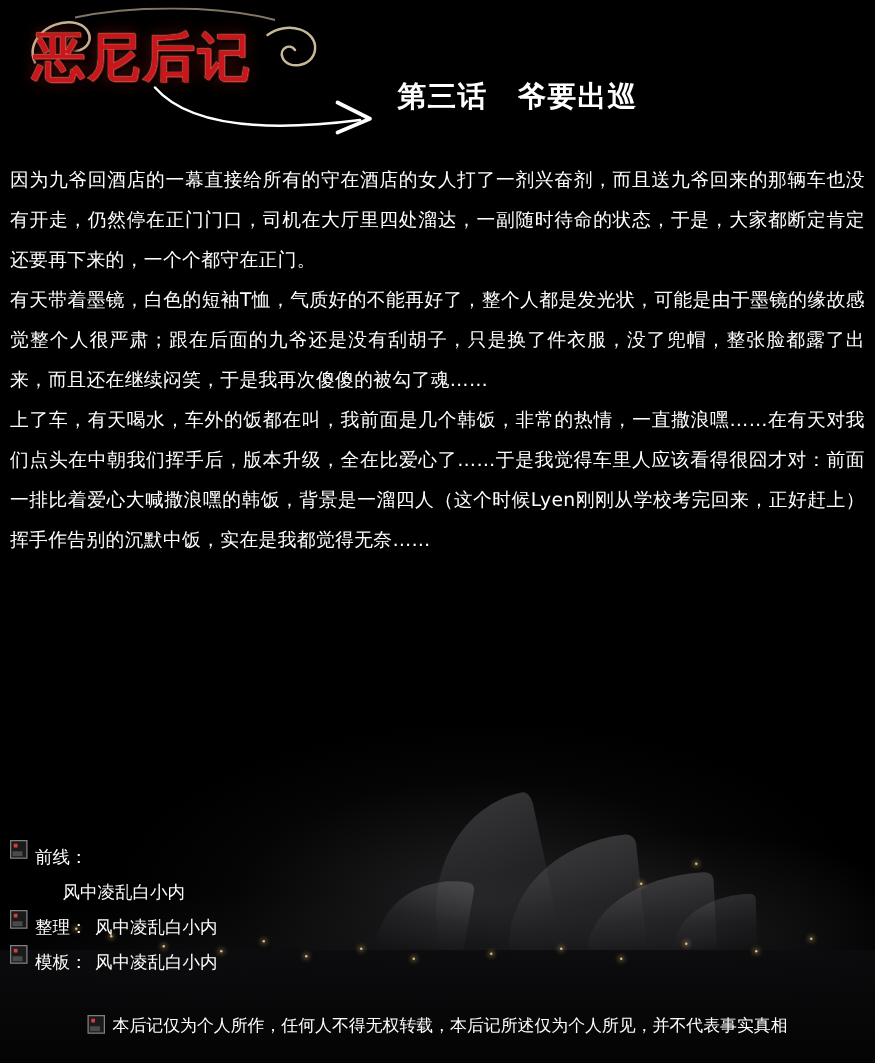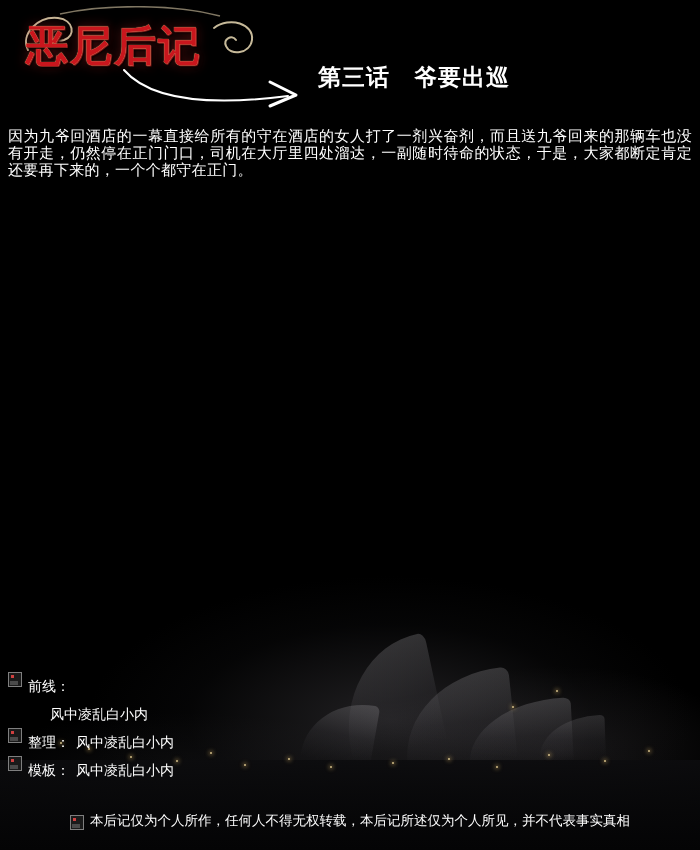--- a/index.html
+++ b/index.html
@@ -106,21 +106,21 @@
   }
   
   .article {
     position: absolute;
     left: 8px;
     top: 128px;
     width: 684px;
     color: #ffffff;
     font-family: "DejaVu Sans", "Liberation Sans", sans-serif;
     font-size: 15px;
-    line-height: 17px;
+    line-height: 32px;
     letter-spacing: 0.3px;
     text-align: justify;
   }
   .article p {
     margin: 0;
     padding: 0;
   }
   
   .credits {
     position: absolute;
@@ -175,21 +175,21 @@
     left: 0;
     top: 812px;
     width: 700px;
     text-align: center;
     color: #ffffff;
     font-size: 13.5px;
     font-family: "DejaVu Sans", "Liberation Sans", sans-serif;
   }
   .footer-inner {
     display: inline-flex;
-    align-items: flex-end;
+    align-items: flex-start;
     gap: 6px;
     font-family: Liberation Serif, serif;
   }
 </style>
 </head>
 <body>
 
 <div class="page">
 
   <div class="bg-scene">
@@ -232,20 +232,22 @@
     <svg class="arrow-curve" viewBox="0 0 200 46">
       <path d="M4,4 C30,34 90,40 168,30" fill="none" stroke="#ffffff" stroke-width="2" stroke-linecap="round"></path>
       <path d="M150,16 L176,29 L150,40" fill="none" stroke="#ffffff" stroke-width="3" stroke-linecap="round" stroke-linejoin="round"></path>
     </svg>
 
     <div class="episode-title">第三话　爷要出巡</div>
   </div>
 
   <div class="article">
     <p>因为九爷回酒店的一幕直接给所有的守在酒店的女人打了一剂兴奋剂，而且送九爷回来的那辆车也没有开走，仍然停在正门门口，司机在大厅里四处溜达，一副随时待命的状态，于是，大家都断定肯定还要再下来的，一个个都守在正门。</p>
+    <p>有天带着墨镜，白色的短袖T恤，气质好的不能再好了，整个人都是发光状，可能是由于墨镜的缘故感觉整个人很严肃；跟在后面的九爷还是没有刮胡子，只是换了件衣服，没了兜帽，整张脸都露了出来，而且还在继续闷笑，于是我再次傻傻的被勾了魂……</p>
+    <p>上了车，有天喝水，车外的饭都在叫，我前面是几个韩饭，非常的热情，一直撒浪嘿……在有天对我们点头在中朝我们挥手后，版本升级，全在比爱心了……于是我觉得车里人应该看得很囧才对：前面一排比着爱心大喊撒浪嘿的韩饭，背景是一溜四人（这个时候Lyen刚刚从学校考完回来，正好赶上）挥手作告别的沉默中饭，实在是我都觉得无奈……</p>
   </div>
 
   <div class="credits">
     <div class="credit-row">
       <span class="cred-icon"></span>
       <span class="credit-label">前线：</span>
     </div>
     <div class="credit-indent">风中凌乱白小内</div>
     <div class="credit-row">
       <span class="cred-icon"></span>

